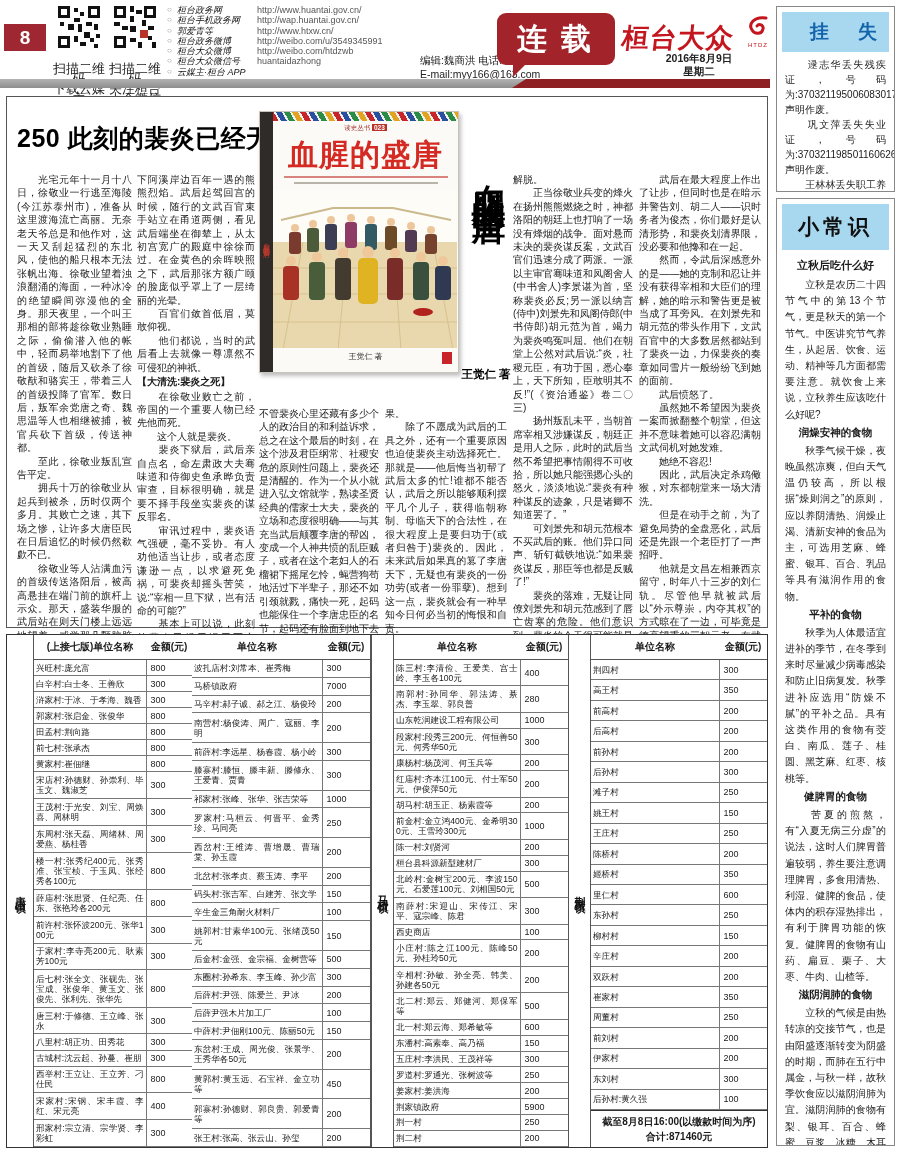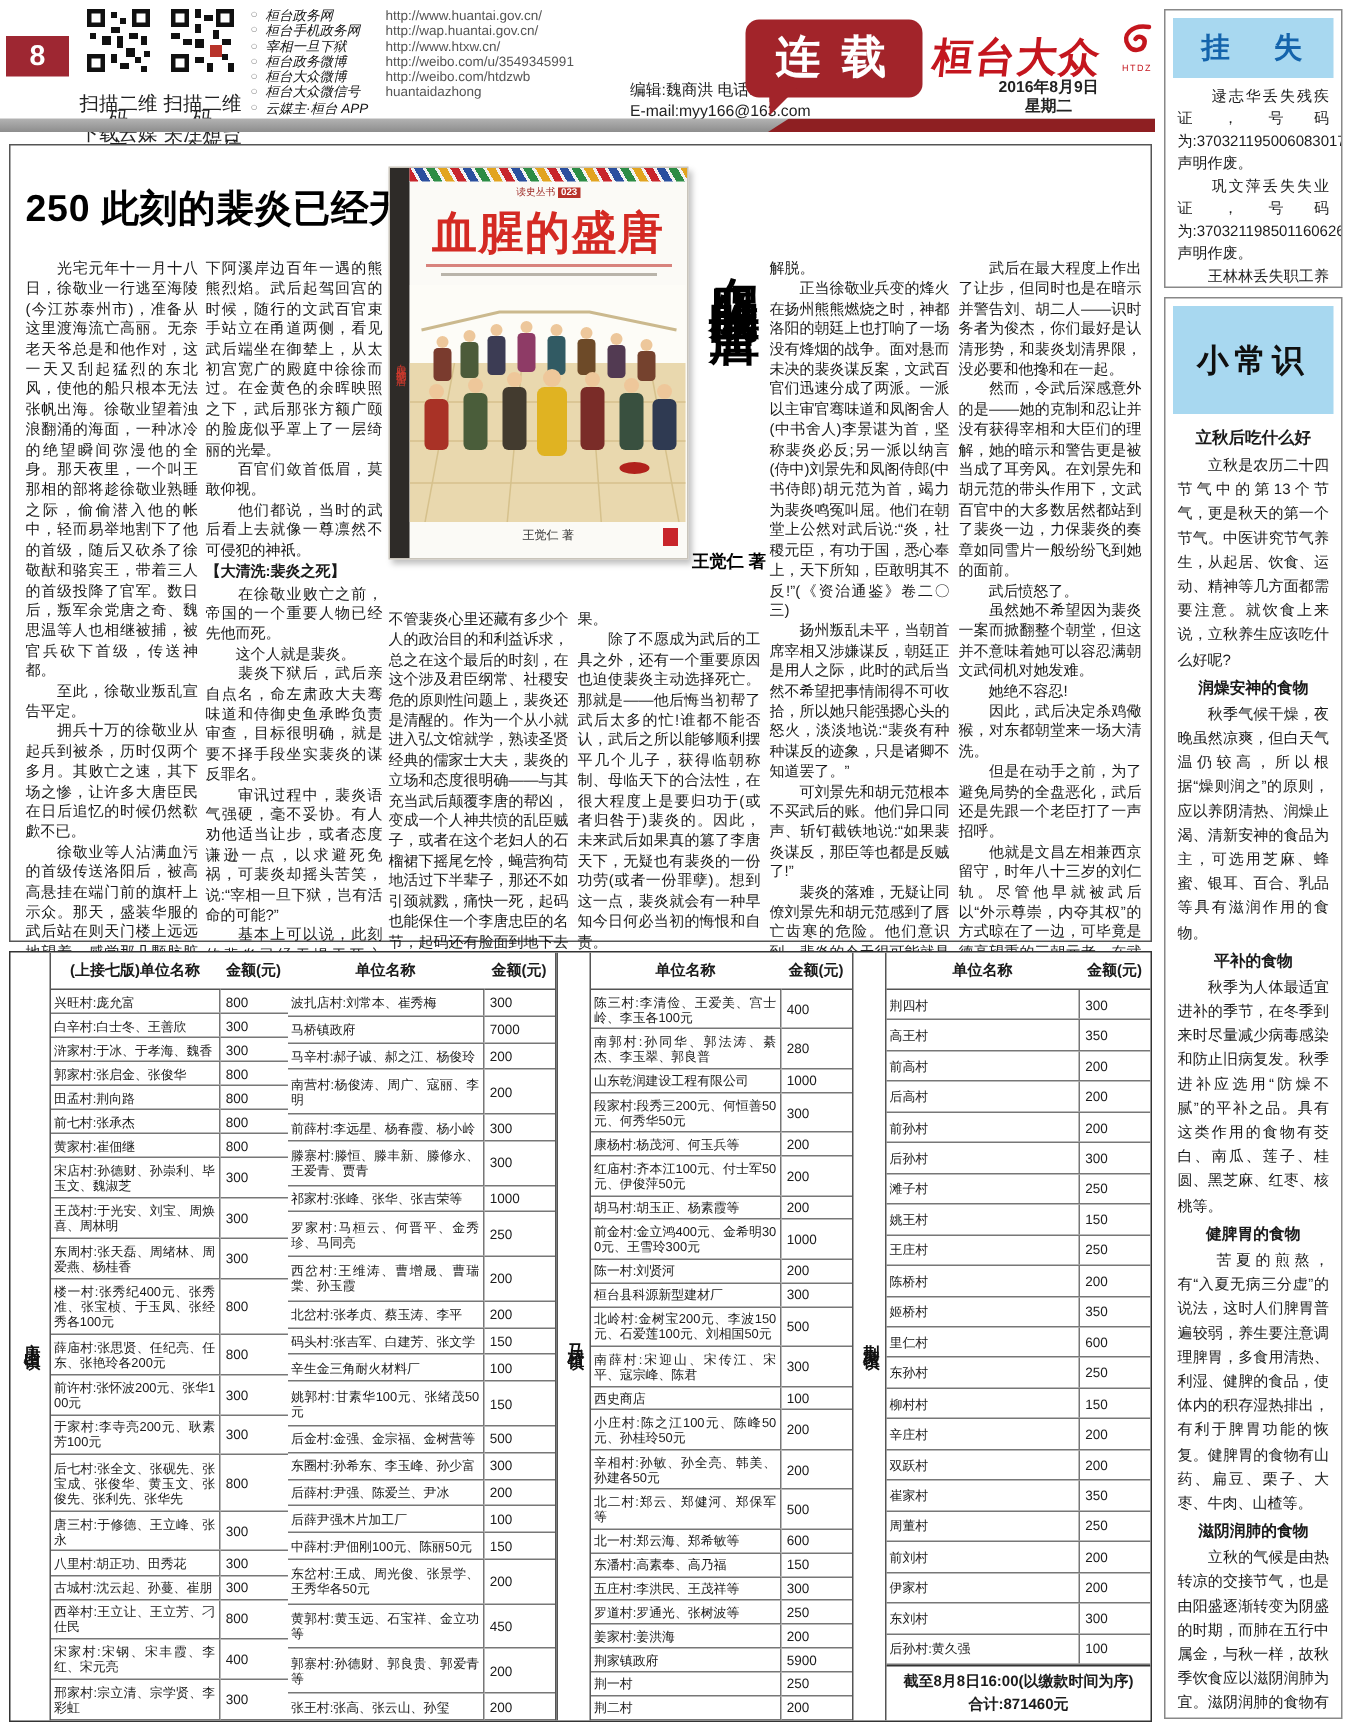--- a/index.html
+++ b/index.html
@@ -90,22 +90,22 @@
   .g2t{border-right:1px solid #555;}
   .w-amt1{width:44px;} .w-amt{width:46px;}
   .tfooter{border-top:1.5px solid #333;text-align:center;font-size:10px;font-weight:bold;
            line-height:15px;padding:3px 2px;}
   
   .sidebox{position:absolute;left:776px;width:119px;border:1px solid #888;box-sizing:border-box;
            background:#fff;overflow:hidden;}
   .sb1{top:6px;height:186px;}
   .sb2{top:198px;height:948px;}
   .sbhead{margin:5px;background:#a8d8f0;text-align:center;font-weight:bold;}
-  .gtitle{color:#1464ac;font-size:19px;letter-spacing:12px;padding:7px 0 7px 10px;}
-  .ctitle2{color:#101010;font-size:21px;letter-spacing:4px;padding:22px 0;}
+  .gtitle{color:#1464ac;font-size:19px;letter-spacing:12px;padding:7px 0 7px 10px;text-align:right;}
+  .ctitle2{color:#101010;font-size:21px;letter-spacing:4px;padding:9px 0;}
   .sbtext{margin:2px 8px;font-size:10px;line-height:15px;text-align:justify;white-space:pre-line;}
   .sb2 .sbtext{line-height:16.2px;font-size:10px;}
   .sbsub{text-align:center;font-weight:bold;font-size:11px;margin:8px 4px 4px;}
   .sbh{text-align:center;font-weight:bold;font-size:10.5px;margin:3px 0;}
 </style>
 </head>
 <body>
 
 <div class="page">
 
@@ -176,21 +176,21 @@
         <span class="lnm">桓台政务网</span>
         <span class="lurl">http://www.huantai.gov.cn/</span>
       </div>
       <div class="lnk">
         <span class="blt">○</span>
         <span class="lnm">桓台手机政务网</span>
         <span class="lurl">http://wap.huantai.gov.cn/</span>
       </div>
       <div class="lnk">
         <span class="blt">○</span>
-        <span class="lnm">宰相一旦下狱</span>
+        <span class="lnm">郭爱青等</span>
         <span class="lurl">http://www.htxw.cn/</span>
       </div>
       <div class="lnk">
         <span class="blt">○</span>
         <span class="lnm">桓台政务微博</span>
         <span class="lurl">http://weibo.com/u/3549345991</span>
       </div>
       <div class="lnk">
         <span class="blt">○</span>
         <span class="lnm">桓台大众微博</span>

